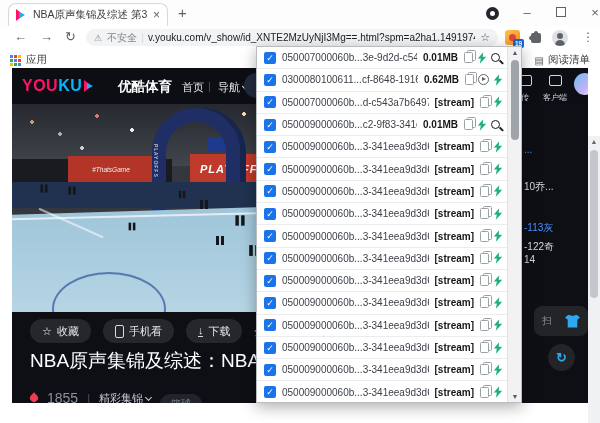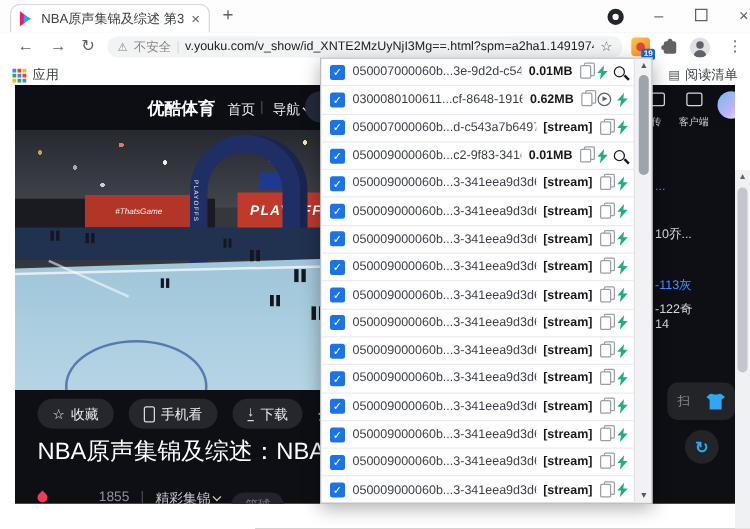--- a/index.html
+++ b/index.html
@@ -114,21 +114,21 @@
   .phone-ic{width:7px;height:11px;border:1.1px solid #d9dadd;border-radius:2px;}
   .dl-ic{font-size:11px;line-height:1;border-bottom:1.2px solid #d9dadd;padding-bottom:0.5px;}
   .txtbtn{color:#d4d6da;font-size:11px;}
   .danmu{position:relative;color:#fff;font-weight:700;font-size:13px;margin-left:2px;}
   .danmu::after{content:"";position:absolute;right:-6px;top:-2px;width:5px;height:5px;border-radius:50%;background:#f5222d;}
 
   
   .vtitle{position:absolute;left:18px;top:280px;width:560px;color:#fff;font-size:19px;font-weight:500;white-space:nowrap;overflow:hidden;}
   .metarow{position:absolute;left:18px;top:314px;display:flex;align-items:center;gap:9px;}
   .drop{width:8px;height:8px;background:#ee3c52;border-radius:0 50% 50% 50%;transform:rotate(45deg);}
-  .heat{color:#8d939c;font-size:11px;margin-left:32px;}
+  .heat{color:#8d939c;font-size:14px;}
   .mdiv{color:#4c515c;font-size:11px;}
   .intro{color:#c8ccd2;font-size:11px;}
   .tagpill{height:20px;border-radius:10px;background:#22242b;color:#7d838d;font-size:10px;display:flex;align-items:center;padding:0 11px;margin-top:12px;}
 
   
   .rail-item{position:absolute;left:512px;font-size:10px;white-space:nowrap;}
   .rc-white{color:#d7dade}.rc-blue{color:#4a90ff}
   .scan-box{position:absolute;left:522px;top:238px;width:54px;height:30px;border-radius:8px;background:#232428;display:flex;align-items:center;justify-content:space-between;padding:0 8px;box-sizing:border-box;}
   .scan-box span{color:#85898f;font-size:10px;}
   .tee{width:15px;height:13px;background:#2fa8f0;clip-path:polygon(25% 0,40% 9%,60% 9%,75% 0,100% 24%,82% 40%,82% 100%,18% 100%,18% 40%,0 24%);}
@@ -216,20 +216,25 @@
     <div class="readlist">
       <span class="rl-ic">▤</span>
       <span class="bm-label">阅读清单</span>
     </div>
   </div>
 
   <div class="page">
     <div class="dark">
 
       <div class="sheader">
+        <div class="logo">
+          <span class="lg-you">YOU</span>
+            <span class="lg-ku">KU</span>
+          <span class="yk-chev"></span>
+        </div>
         <span class="brand">优酷体育</span>
         <span class="sh-home">首页</span>
         <span class="sh-div">|</span>
         <span class="sh-nav"><span>导航</span><span class="chev"></span></span>
         <div class="sh-search">
             <span>上游</span>
           </div>
         <div class="sh-stack st1">
           <span class="ic"></span>
           <span class="lbl">传</span>

